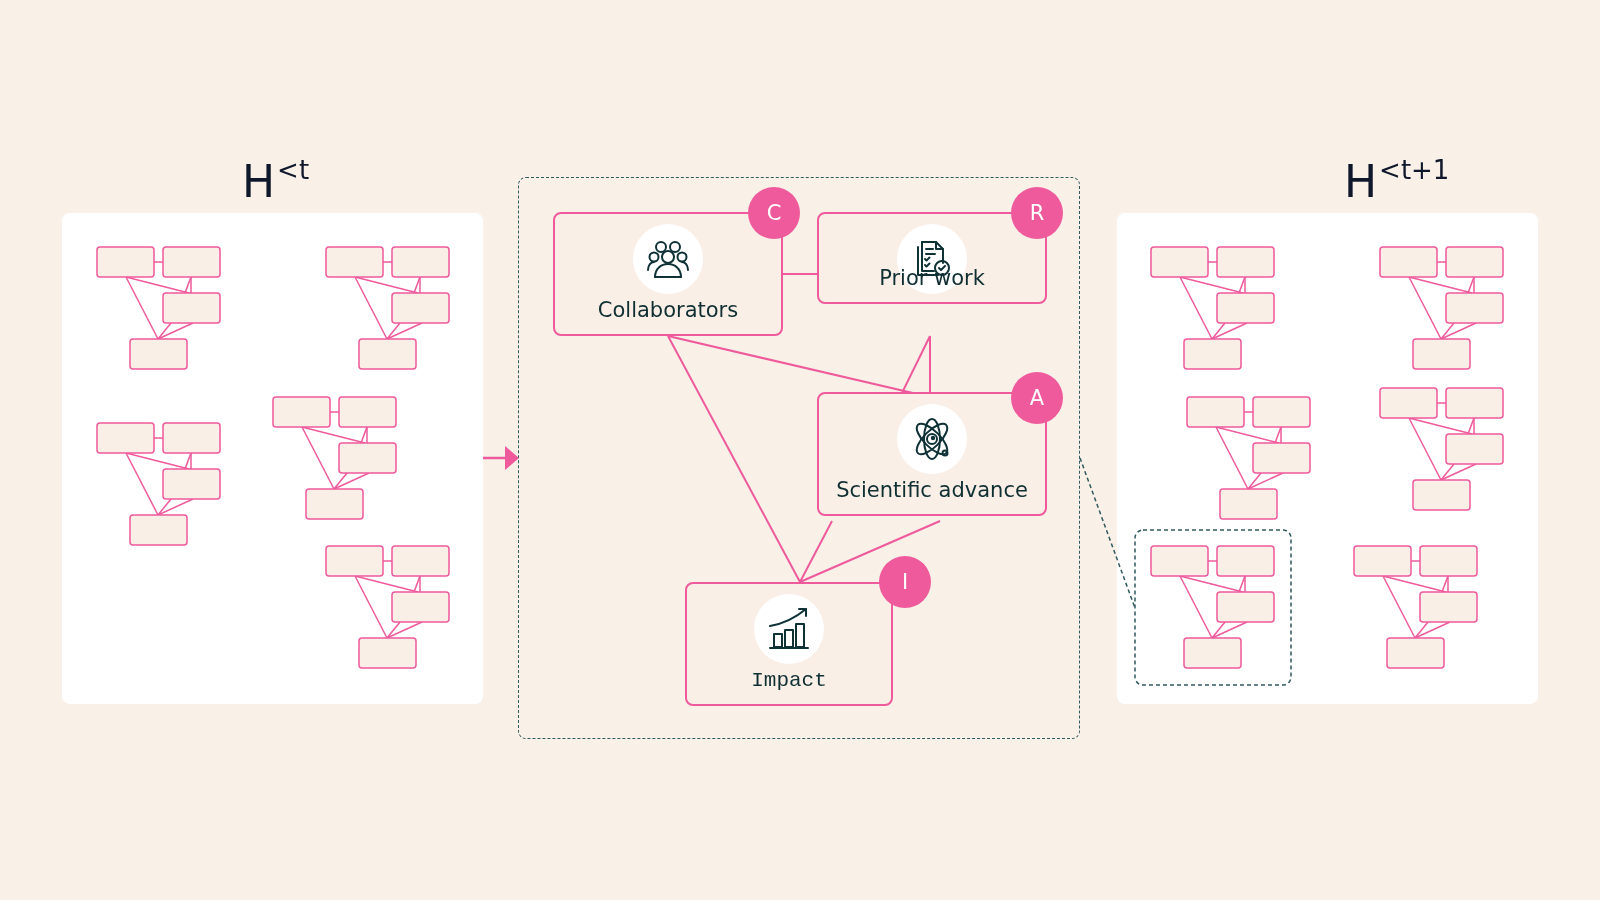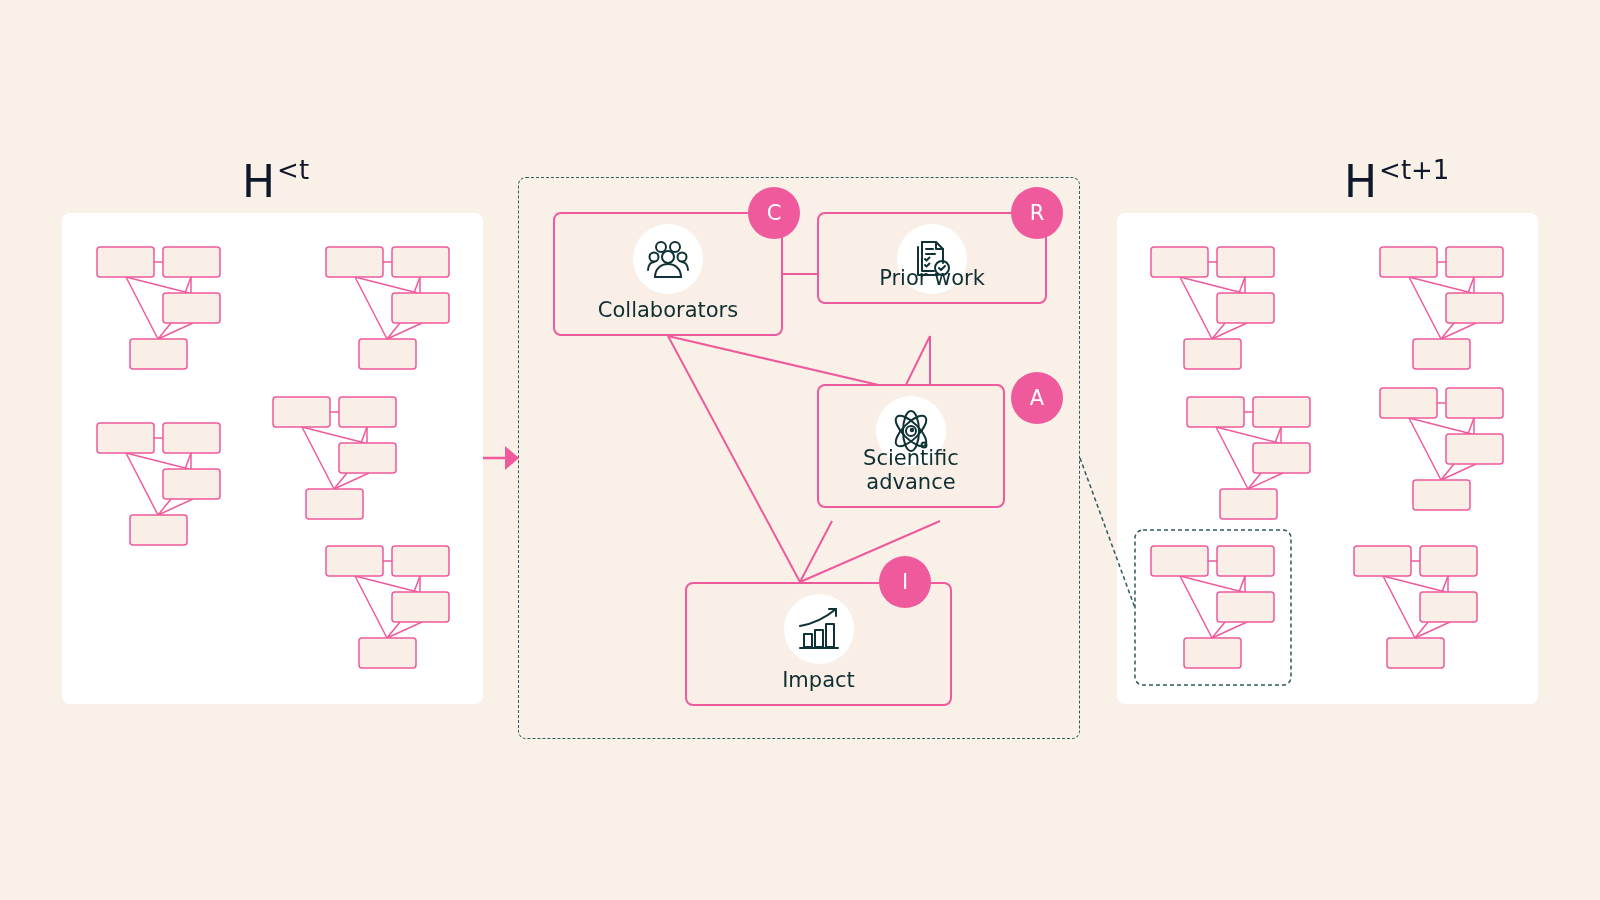--- a/index.html
+++ b/index.html
@@ -187,34 +187,34 @@
         <path d="M12 5v29h12"></path>
         <path d="M26 5v7h7"></path>
       <path d="M16 12h7M16 17h9"></path>
       <path d="M15 22l1.5 1.5 3-3M15 28l1.5 1.5 3-3"></path>
       <circle cx="32" cy="31" r="7"></circle>
         <path d="M29 31l2 2 4-4"></path>
     </svg>
   </div>
   <div class="node-label">Prior work</div>
 </div>
-<div class="node" style="left:817px; top:384px; width:188px; height:124px;">
+<div class="node" style="left:817px; top:392px; width:230px; height:124px;">
   <div class="node-icon">
     <svg width="48" height="48" viewBox="0 0 48 48" fill="none" stroke="#0f3237" stroke-width="2">
       <ellipse cx="24" cy="24" rx="20" ry="8" transform="rotate(45 24 24)"></ellipse>
       <ellipse cx="24" cy="24" rx="20" ry="8" transform="rotate(-45 24 24)"></ellipse>
       <ellipse cx="24" cy="24" rx="8" ry="20"></ellipse>
       <circle cx="24" cy="24" r="5"></circle>
         <circle cx="25" cy="23" r="1.2"></circle>
       <circle cx="37" cy="38" r="2.5"></circle>
     </svg>
   </div>
   <div class="node-label">Scientific advance</div>
 </div>
-<div class="node" style="left:685px; top:582px; width:267px; height:124px;">
+<div class="node" style="left:685px; top:582px; width:208px; height:124px;font-family:Liberation Mono, monospace;">
   <div class="node-icon">
     <svg width="46" height="46" viewBox="0 0 46 46" fill="none" stroke="#0f3237" stroke-width="2" stroke-linecap="round" stroke-linejoin="round">
       <path d="M4 20c12-2 24-7 36-17"></path>
         <path d="M33 3h7v7"></path>
       <rect x="8" y="28" width="8" height="13"></rect>
         <rect x="19" y="24" width="8" height="17"></rect>
         <rect x="30" y="18" width="8" height="23"></rect>
       <path d="M4 42h38"></path>
     </svg>
   </div>

